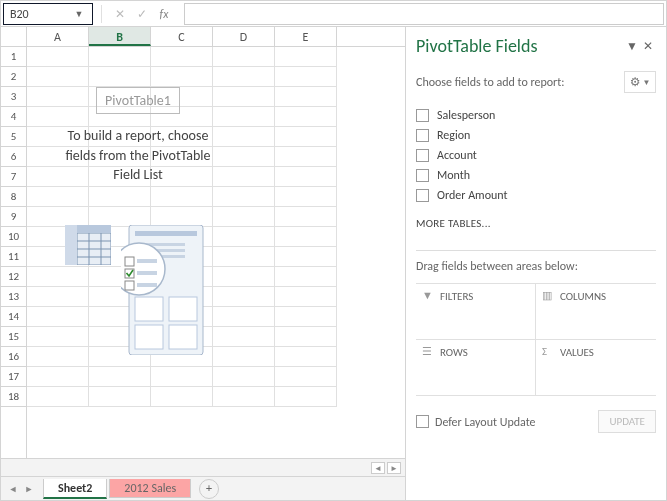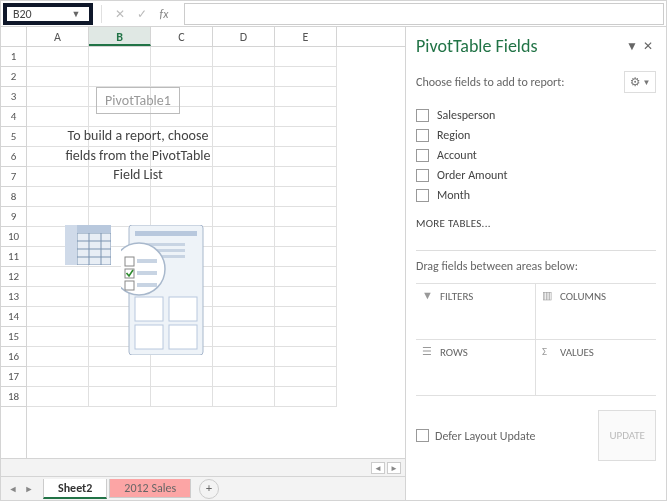--- a/index.html
+++ b/index.html
@@ -1,20 +1,20 @@
 <!DOCTYPE html>
 <html><head>
 <meta charset="utf-8">
 <style>
 * { box-sizing: border-box; margin: 0; padding: 0; font-family: "Segoe UI", Calibri, sans-serif; }
 body { background: #fff; width: 667px; height: 501px; overflow: hidden; display: flex; flex-direction: column; border: 1px solid #d4d4d4; }
 
 
 .formula-bar { display: flex; align-items: center; height: 26px; border-bottom: 1px solid #d4d4d4; background: #fff; padding: 2px; gap: 2px; }
-.name-box { width: 90px; height: 22px; border: 4px solid #0f172a; display: flex; align-items: center; padding: 0 6px; font-size: 12px; color: #444; }
+.name-box { width: 90px; height: 22px; border: 1px solid #0f172a; display: flex; align-items: center; padding: 0 6px; font-size: 12px; color: #444; }
 .name-box-dd { width: 14px; text-align: center; color: #666; font-size: 9px; margin-left: auto;}
 .fb-divider { width: 1px; height: 18px; background: #e0e0e0; margin: 0 6px; }
 .fb-btn { width: 20px; height: 20px; display: flex; align-items: center; justify-content: center; color: #bbb; font-size: 12px; }
 .fx-btn { color: #888; font-style: italic; font-size: 12px; }
 .fb-input { flex: 1; height: 22px; border: 1px solid #ccc; margin-left: 8px; }
 
 
 .main { flex: 1; display: flex; overflow: hidden; }
 
 
@@ -57,21 +57,21 @@
 .field-cb { width: 13px; height: 13px; border: 1px solid #999; }
 .more-tables { font-size: 11px; color: #444; margin-top: 12px; letter-spacing: 0.3px;}
 .tp-divider { height: 1px; background: #ddd; margin: 20px 0 8px; }
 .drag-label { font-size: 12px; color: #666; }
 .areas { margin-top: 10px; display: grid; grid-template-columns: 1fr 1fr; grid-template-rows: 56px 56px; border-top: 1px solid #e0e0e0;}
 .area { border-bottom: 1px solid #e0e0e0; border-right: 1px solid #e0e0e0; padding: 6px; font-size: 11px; color: #666; display: flex; align-items: flex-start; gap: 6px;}
 .area:nth-child(2n){ border-right: none;}
 .area-icon { width: 12px; height: 12px; color: #999; font-size: 11px; line-height: 12px;}
 .defer-row { display: flex; align-items: center; gap: 6px; margin-top: 14px; font-size: 12px; color: #666;}
 .defer-cb { width: 13px; height: 13px; border: 1px solid #999; }
-.update-btn { margin-left: auto; padding: 18px 10px; border: 1px solid #ddd; color: #bbb; font-size: 11px; background: #fafafa;}
+.update-btn { margin-left: auto; padding: 4px 10px; border: 1px solid #ddd; color: #bbb; font-size: 11px; background: #fafafa;}
 
 
 svg { display: block; }
 .scroll-stub { height: 18px; border-top: 1px solid #d4d4d4; background: #f3f3f3; display: flex; align-items: center; justify-content: flex-end; padding-right: 4px; gap: 2px;}
 .scroll-stub span { width: 14px; height: 12px; border: 1px solid #ccc; font-size: 8px; text-align: center; line-height: 10px; color: #888; background: #fff;}
 </style>
 </head>
 <body>
 
 <div class="formula-bar">
@@ -326,25 +326,25 @@
         <div class="field-item">
           <div class="field-cb"></div>
           <span>Region</span>
         </div>
         <div class="field-item">
           <div class="field-cb"></div>
           <span>Account</span>
         </div>
         <div class="field-item">
           <div class="field-cb"></div>
+          <span>Month</span>
+        </div>
+        <div class="field-item">
+          <div class="field-cb"></div>
           <span>Order Amount</span>
-        </div>
-        <div class="field-item">
-          <div class="field-cb"></div>
-          <span>Month</span>
         </div>
       </div>
     <div class="more-tables">MORE TABLES...</div>
     <div class="tp-divider"></div>
     <div class="drag-label">Drag fields between areas below:</div>
     <div class="areas">
       <div class="area">
         <span class="area-icon">▼</span>
         <span>FILTERS</span>
       </div>

